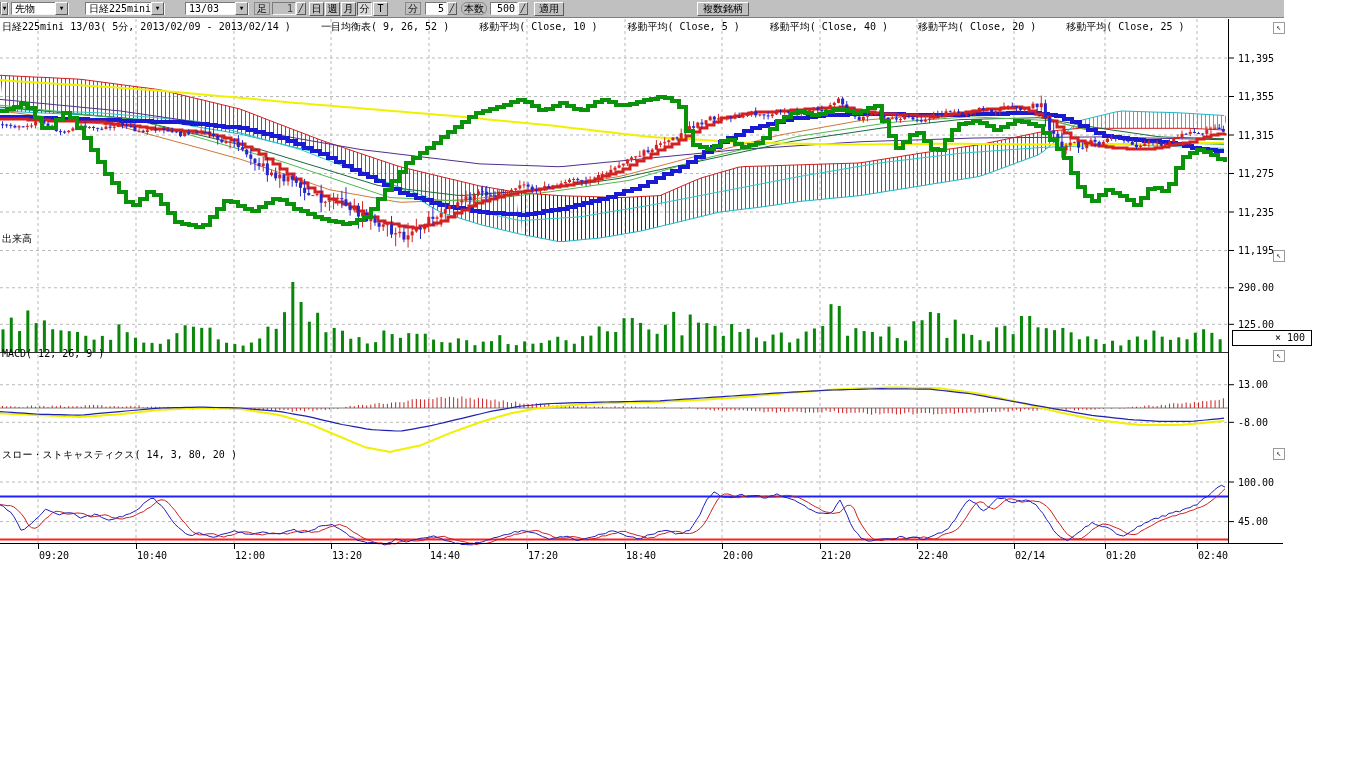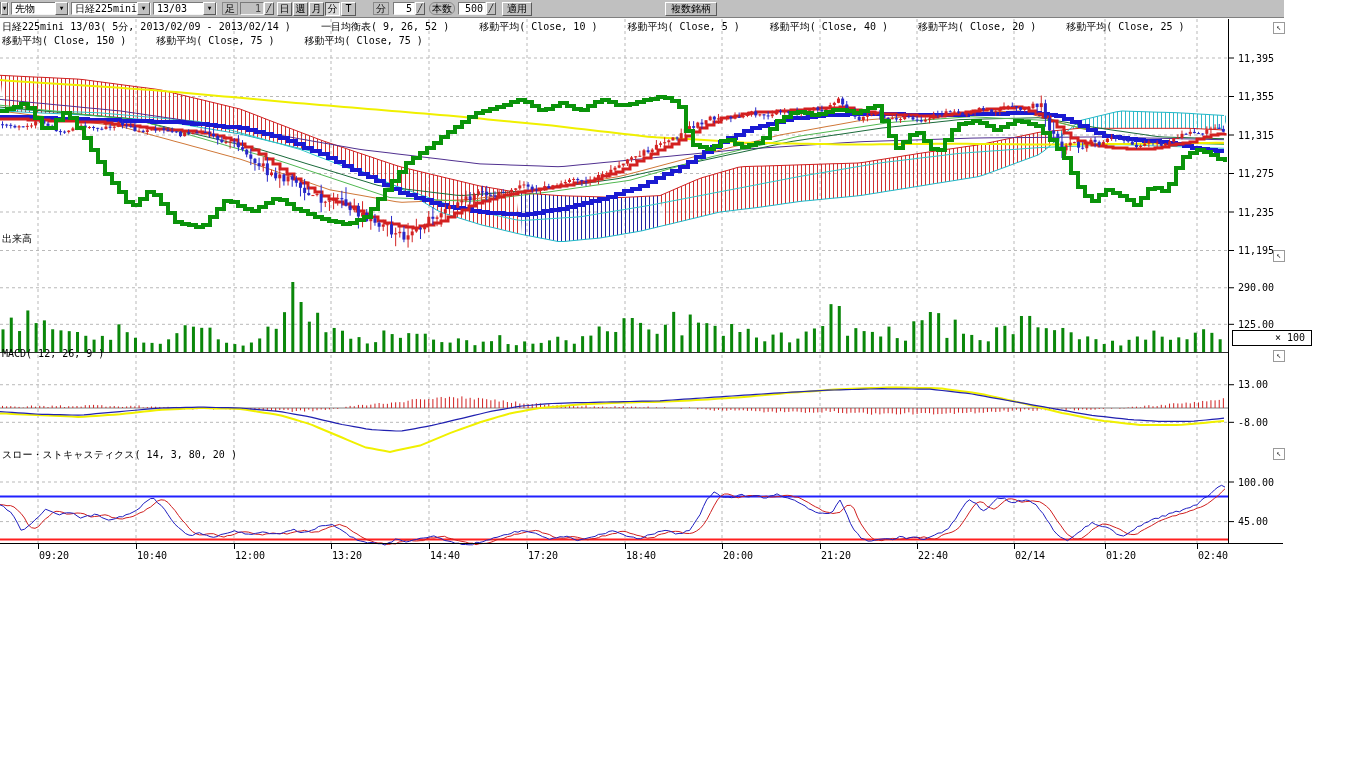--- a/index.html
+++ b/index.html
@@ -42,25 +42,25 @@
 <div id="root">
 
   <div id="toolbar">
     <div class="combo" style="width:9px;margin-left:0;">
       <span class="cbtn">▼</span>
     </div>
     <div class="combo" style="width:58px;margin-left:2px;">
       <span class="ctxt">先物</span>
       <span class="cbtn">▼</span>
     </div>
-    <div class="combo" style="width:80px;margin-left:2px;">
+    <div class="combo" style="width:80px;margin-left:16px;">
       <span class="ctxt">日経225mini</span>
       <span class="cbtn">▼</span>
     </div>
-    <div class="combo" style="width:64px;margin-left:2px;">
+    <div class="combo" style="width:64px;margin-left:20px;">
       <span class="ctxt">13/03</span>
       <span class="cbtn">▼</span>
     </div>
     <div class="lblbox" style="margin-left:5px;">足</div>
     <div class="spin" style="margin-left:2px;">
       <span class="sfld dis" style="width:24px;">1</span>
       <span class="sicon">╱</span>
     </div>
     <div class="tbtn" style="width:15px;margin-left:3px;">日</div>
     <div class="tbtn" style="width:15px;margin-left:1px;">週</div>
@@ -1238,21 +1238,20 @@
         <text x="738" y="541" font-size="10px" font-family="&quot;DejaVu Sans Mono&quot;,monospace" fill="#000" text-anchor="middle">20:00</text>
         <text x="836" y="541" font-size="10px" font-family="&quot;DejaVu Sans Mono&quot;,monospace" fill="#000" text-anchor="middle">21:20</text>
         <text x="933" y="541" font-size="10px" font-family="&quot;DejaVu Sans Mono&quot;,monospace" fill="#000" text-anchor="middle">22:40</text>
         <text x="1030" y="541" font-size="10px" font-family="&quot;DejaVu Sans Mono&quot;,monospace" fill="#000" text-anchor="middle">02/14</text>
         <text x="1121" y="541" font-size="10px" font-family="&quot;DejaVu Sans Mono&quot;,monospace" fill="#000" text-anchor="middle">01:20</text>
         <text x="1213" y="541" font-size="10px" font-family="&quot;DejaVu Sans Mono&quot;,monospace" fill="#000" text-anchor="middle">02:40</text>
       </g>
   </svg>
 
   <div class="hdr" style="top:20px;" id="hdr1"><span>日経225mini 13/03( 5分, 2013/02/09 - 2013/02/14 )</span><span>一目均衡表( 9, 26, 52 )</span><span>移動平均( Close, 10 )</span><span>移動平均( Close, 5 )</span><span>移動平均( Close, 40 )</span><span>移動平均( Close, 20 )</span><span>移動平均( Close, 25 )</span></div>
-  <div class="hdr" style="top:34px;" id="hdr2"><span>移動平均( Close, 150 )</span><span>移動平均( Close, 75 )</span><span>移動平均( Close, 75 )</span></div>
 
   <div class="panelabel" style="top:232px;">出来高</div>
   <div class="panelabel" style="top:348px;">MACD( 12, 26, 9 )</div>
   <div class="panelabel" style="top:448px;">スロー・ストキャスティクス( 14, 3, 80, 20 )</div>
 
   <div class="multbox">× 100</div>
 
   <div class="rszbtn" style="top:22px;"><span>↖</span></div>
   <div class="rszbtn" style="top:250px;"><span>↖</span></div>
   <div class="rszbtn" style="top:350px;"><span>↖</span></div>

